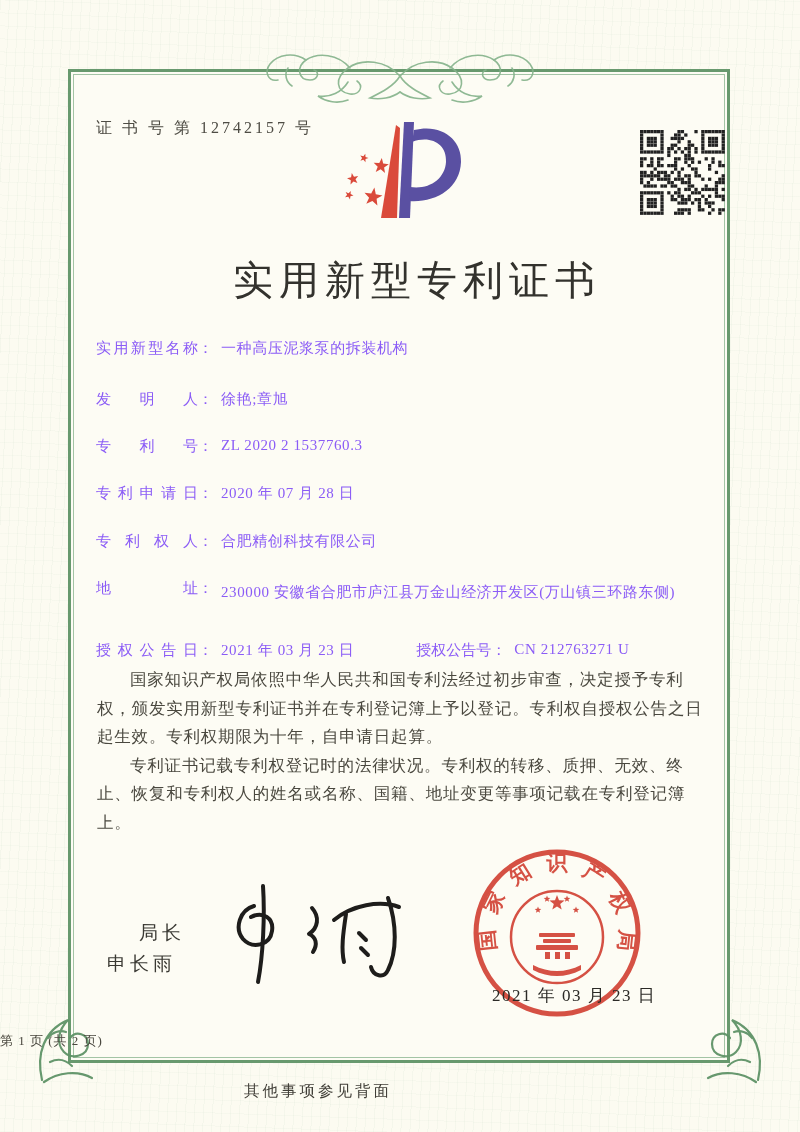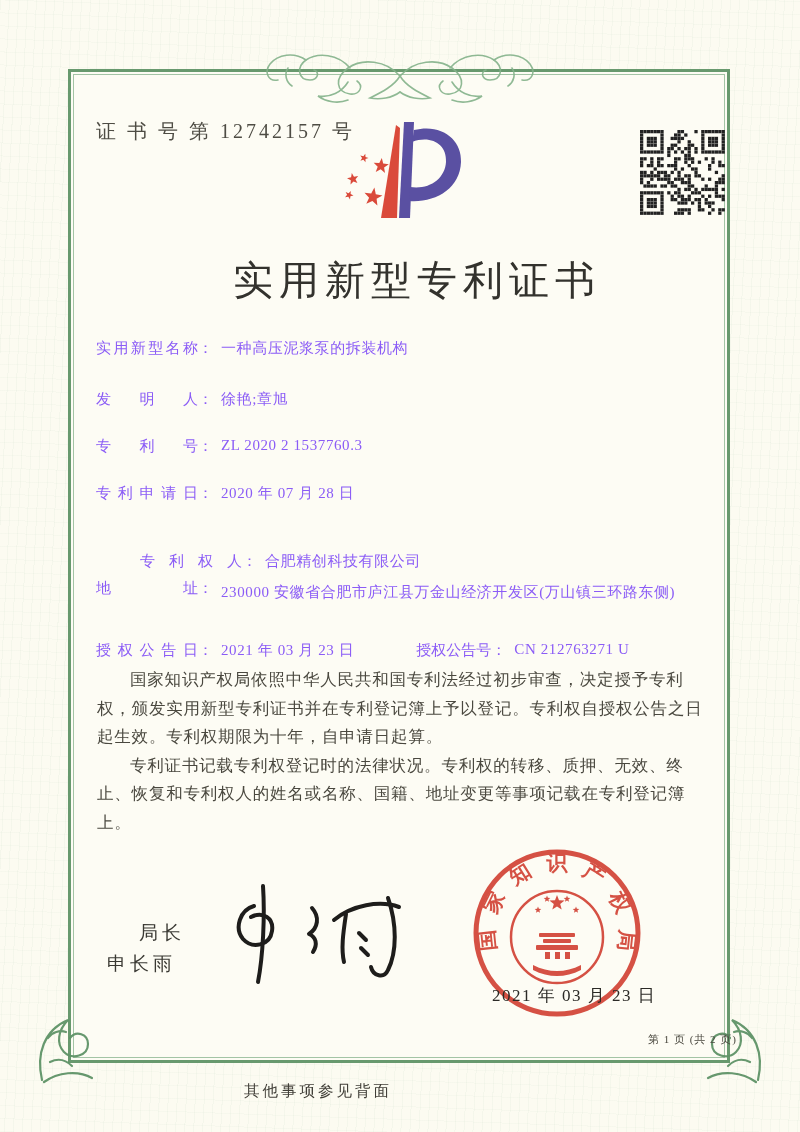--- a/index.html
+++ b/index.html
@@ -20,21 +20,21 @@
   .frame{
     position:absolute;left:68px;top:69px;width:662px;height:994px;
     border:3px solid #68996e;background:#fdfcf4;box-sizing:border-box;
   }
   .frame-inner{
     position:absolute;inset:2px;border:1px solid #a3c4a5;
   }
   .ornament{position:absolute;pointer-events:none;}
   .cert-no{
     position:absolute;left:96px;top:118px;
-    font-size:20px;letter-spacing:3px;color:#4e4c44;
+    font-size:16px;letter-spacing:3px;color:#4e4c44;
   }
   .title{
     position:absolute;left:0;top:236px;width:800px;margin:17px;
     text-align:center;font-size:40px;font-weight:500;
     letter-spacing:6px;color:#33322d;
   }
   .logo{position:absolute;left:325px;top:116px;}
   .qr{position:absolute;left:640px;top:130px;}
   .row{position:absolute;left:96px;white-space:nowrap;font-size:15px;color:#8b5cf6;}
   .row .label{display:inline-block;width:102px;text-align:justify;text-align-last:justify;vertical-align:top;}
@@ -48,22 +48,22 @@
   }
   .paragraphs p{margin:0;text-indent:2em;}
   .signer{position:absolute;left:107px;font-size:19px;letter-spacing:4px;color:#3a3933;}
   .signature{position:absolute;left:218px;top:876px;}
   .seal{position:absolute;left:457px;top:833px;}
   .seal-date{
     position:absolute;left:492px;top:984px;
     font-size:17px;color:#2b2a26;letter-spacing:1.5px;white-space:nowrap;
   }
   .page-info{
-    position:absolute;left:0;top:1032px;width:737px;text-align:right;
-    font-size:11px;color:#4a483f;letter-spacing:1px;
+    position:absolute;left:0;top:1032px;width:737px;text-align:left;
+    font-size:13px;color:#4a483f;letter-spacing:1px;
   }
   .back-note{
     position:absolute;left:0;top:1081px;width:636px;text-align:center;
     font-size:15.5px;color:#403e37;letter-spacing:3px;
   }
 </style>
 </head>
 <body>
 
 <div class="page">
@@ -418,21 +418,21 @@
   </div>
   <div class="row" style="top:390px;">
     <span class="label">发明人</span><span class="colon">：</span><span class="value">徐艳;章旭</span>
   </div>
   <div class="row" style="top:437px;">
     <span class="label">专利号</span><span class="colon">：</span><span class="value">ZL 2020 2 1537760.3</span>
   </div>
   <div class="row" style="top:484px;">
     <span class="label">专利申请日</span><span class="colon">：</span><span class="value">2020 年 07 月 28 日</span>
   </div>
-  <div class="row" style="top:552px;margin-left:44px;">
+  <div class="row" style="top:532px;">
     <span class="label">专利权人</span><span class="colon">：</span><span class="value">合肥精创科技有限公司</span>
   </div>
   <div class="row" style="top:579px;">
     <span class="label">地址</span><span class="colon">：</span><span class="value wrap">230000 安徽省合肥市庐江县万金山经济开发区(万山镇三环路东侧)</span>
   </div>
   <div class="row" style="top:641px;">
     <span class="label">授权公告日</span><span class="colon">：</span><span class="value">2021 年 03 月 23 日</span><span class="pair2"><span>授权公告号</span><span class="colon">：</span><span class="value">CN 212763271 U</span></span>
   </div>
 
   <div class="paragraphs">

